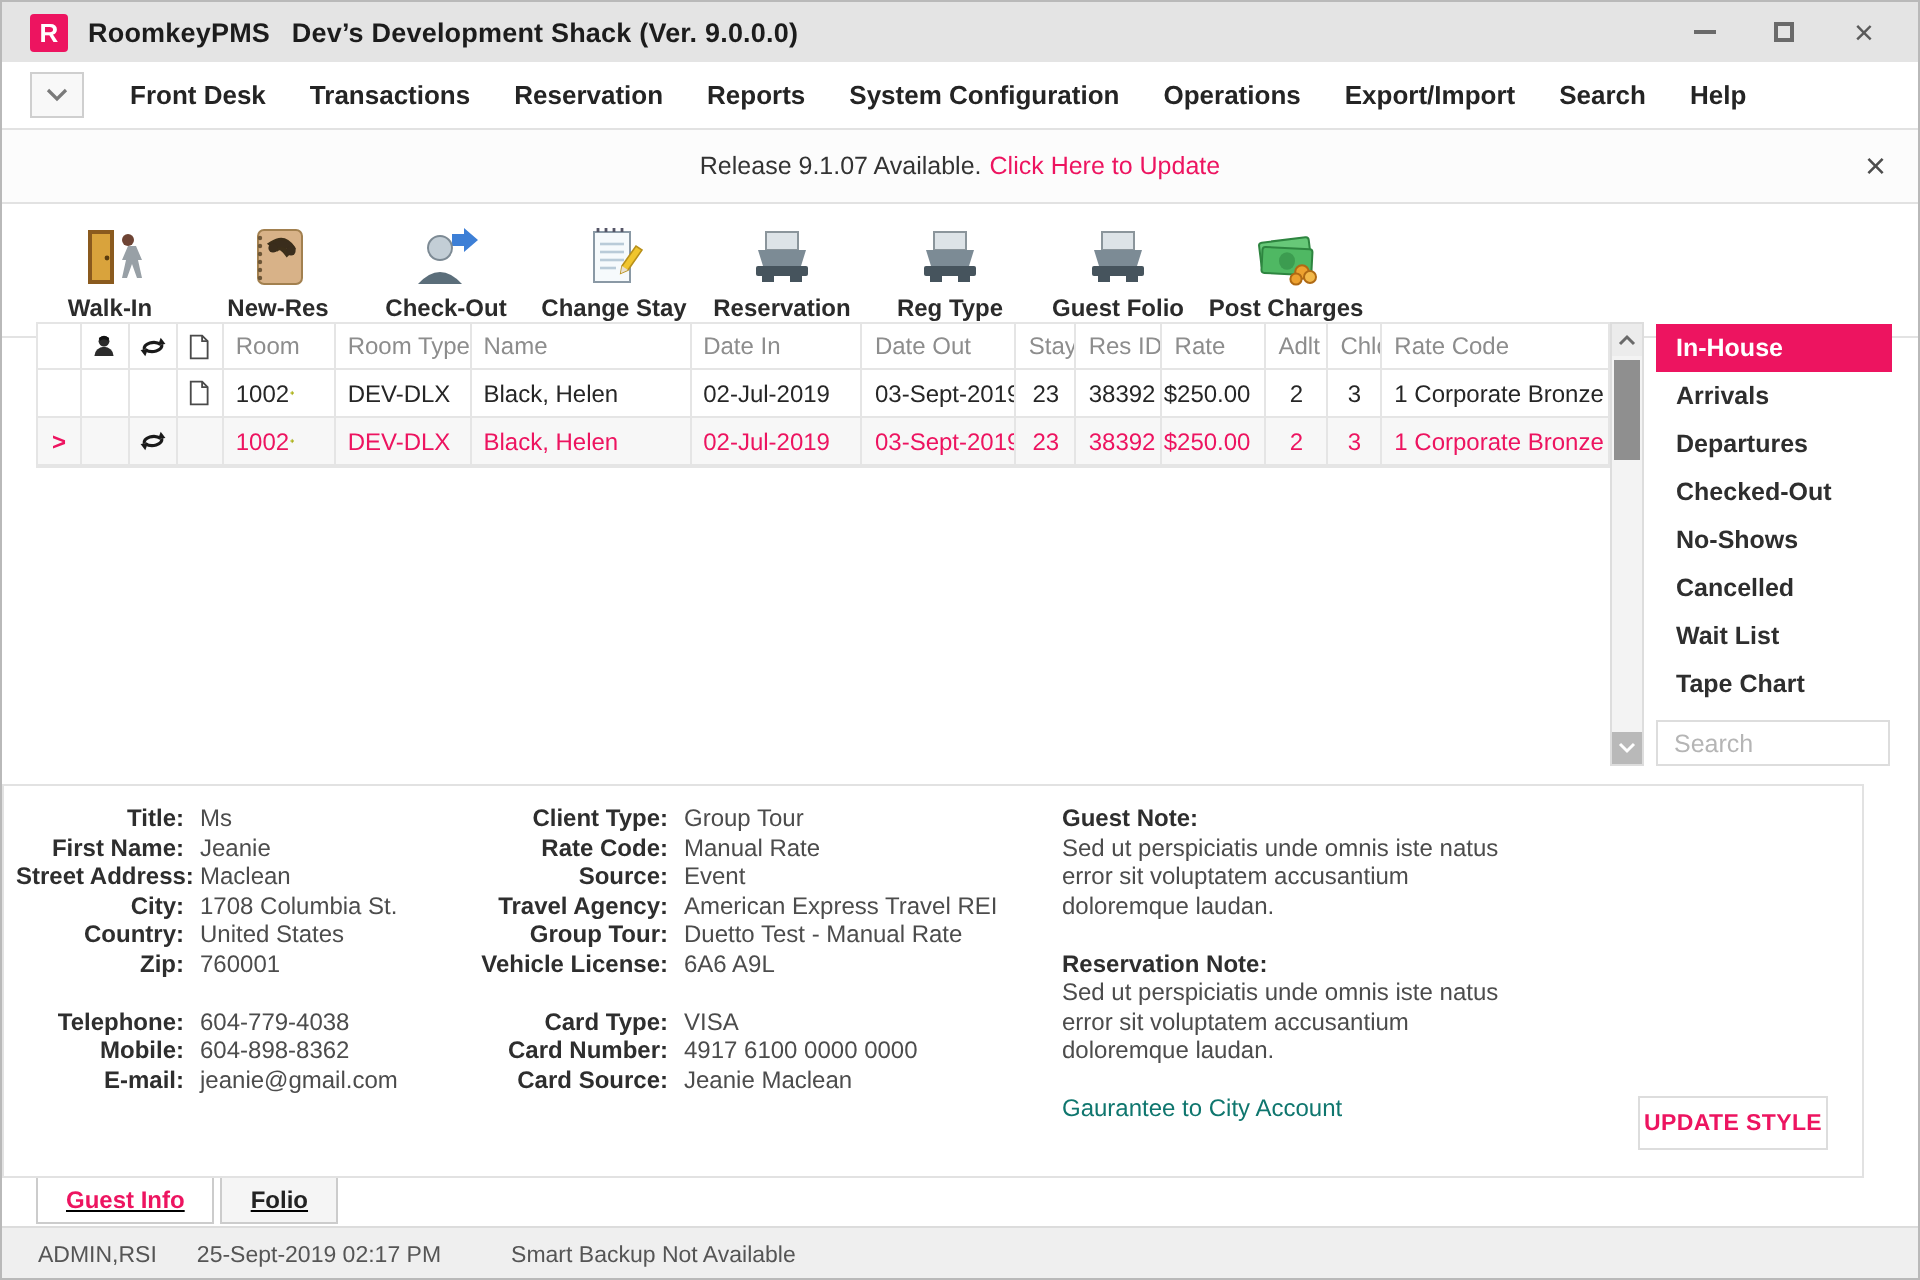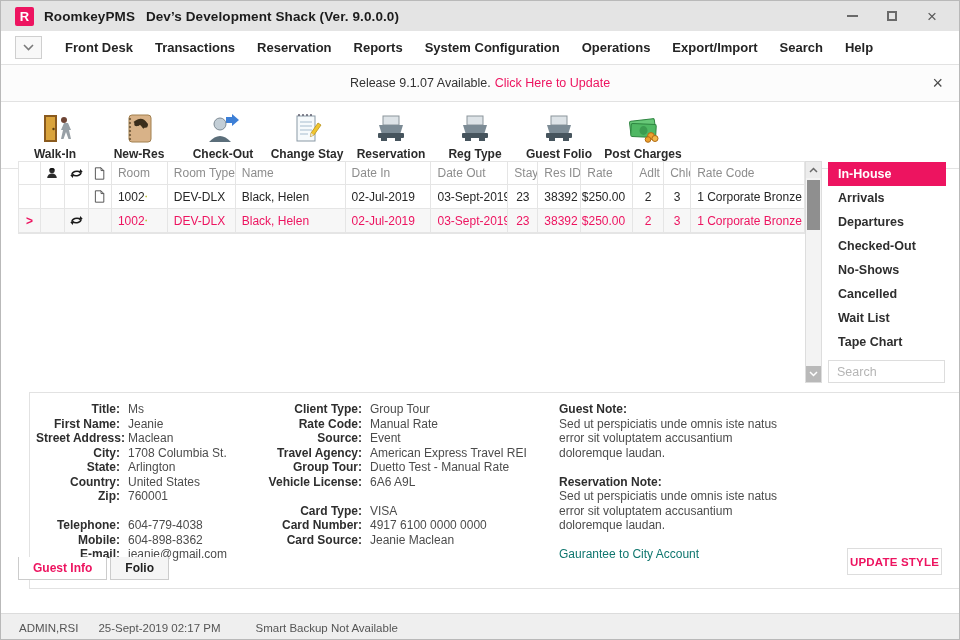--- a/index.html
+++ b/index.html
@@ -66,39 +66,39 @@
 
   
   .sidebar { position:absolute; left:827px; top:161px; width:118px; }
   .side-btn { height:24px; display:flex; align-items:center; padding-left:10px; font-size:12.5px; font-weight:bold; color:#2e2e2e; }
   .side-btn.active { background:var(--accent); color:#fff; }
   .side-search { margin-top:6px; width:117px; height:23px; border:1px solid #ddd; background:#fff;
                  font-size:12.5px; padding:0 8px; color:#333; font-family:"Liberation Sans", sans-serif; }
   .side-search::placeholder { color:#b5b5b5; }
 
   
-  .detail { position:absolute; left:28px; top:391px; width:931px; height:197px; border:1px solid #e2e2e2; background:#fff; font-size:12px; }
+  .detail { position:absolute; left:0; top:391px; width:931px; height:197px; border:1px solid #e2e2e2; background:#fff; font-size:12px; }
   .dcol { position:absolute; top:9px; }
   .dcol-1 { left:6px; }
   .dcol-2 { left:232px; }
   .dcol-3 { left:529px; width:250px; }
   .pair { display:flex; height:14.5px; line-height:14.5px; }
   .lbl { width:84px; text-align:right; font-weight:bold; color:#2e2e2e; white-space:nowrap; }
   .dcol-2 .lbl { width:100px; }
   .val { margin-left:8px; color:#4c4c4c; white-space:nowrap; }
   .dgap { height:14.5px; }
   .note-title { font-weight:bold; color:#2e2e2e; height:14.5px; line-height:14.5px; }
   .note-body { color:#4c4c4c; line-height:14.5px; white-space:pre-line; }
   .guarantee { font-weight:normal; color:#0f766e; height:14.5px; line-height:14.5px; }
   .update-btn { position:absolute; right:17px; bottom:13px; width:95px; height:27px; background:#fff;
                 border:1px solid #ddd; color:var(--accent); font-weight:bold; font-size:11.5px;
                 display:flex; align-items:center; justify-content:center; letter-spacing:.2px; }
 
   
-  .tabs { position:absolute; left:17px; top:556px; display:flex; }
+  .tabs { position:absolute; left:17px; top:588px; display:flex;text-decoration:underline; }
   .tab { height:23px; padding:0 14px; display:flex; align-items:center; font-size:12px; font-weight:bold;
          border:1px solid #ccc; border-top:none; background:#f5f5f5; color:#222; }
   .tab.active { background:#fff; color:var(--accent); }
   .tab + .tab { margin-left:3px; }
 
   
   .statusbar { position:absolute; left:0; right:0; top:612px; height:28px; background:#efefef;
                border-top:1px solid #dcdcdc; display:flex; align-items:center; font-size:11.5px; color:#555; }
   .sb-user { margin-left:18px; }
   .sb-time { margin-left:20px; }
@@ -465,24 +465,20 @@
         </div>
       <div class="pair">
           <span class="lbl">Street Address:</span>
           <span class="val">Maclean</span>
         </div>
       <div class="pair">
           <span class="lbl">City:</span>
           <span class="val">1708 Columbia St.</span>
         </div>
       <div class="pair">
-          <span class="lbl">State:</span>
-          <span class="val">Arlington</span>
-        </div>
-      <div class="pair">
           <span class="lbl">Country:</span>
           <span class="val">United States</span>
         </div>
       <div class="pair">
           <span class="lbl">Zip:</span>
           <span class="val">760001</span>
         </div>
       <div class="dgap"></div>
       <div class="pair">
           <span class="lbl">Telephone:</span>

